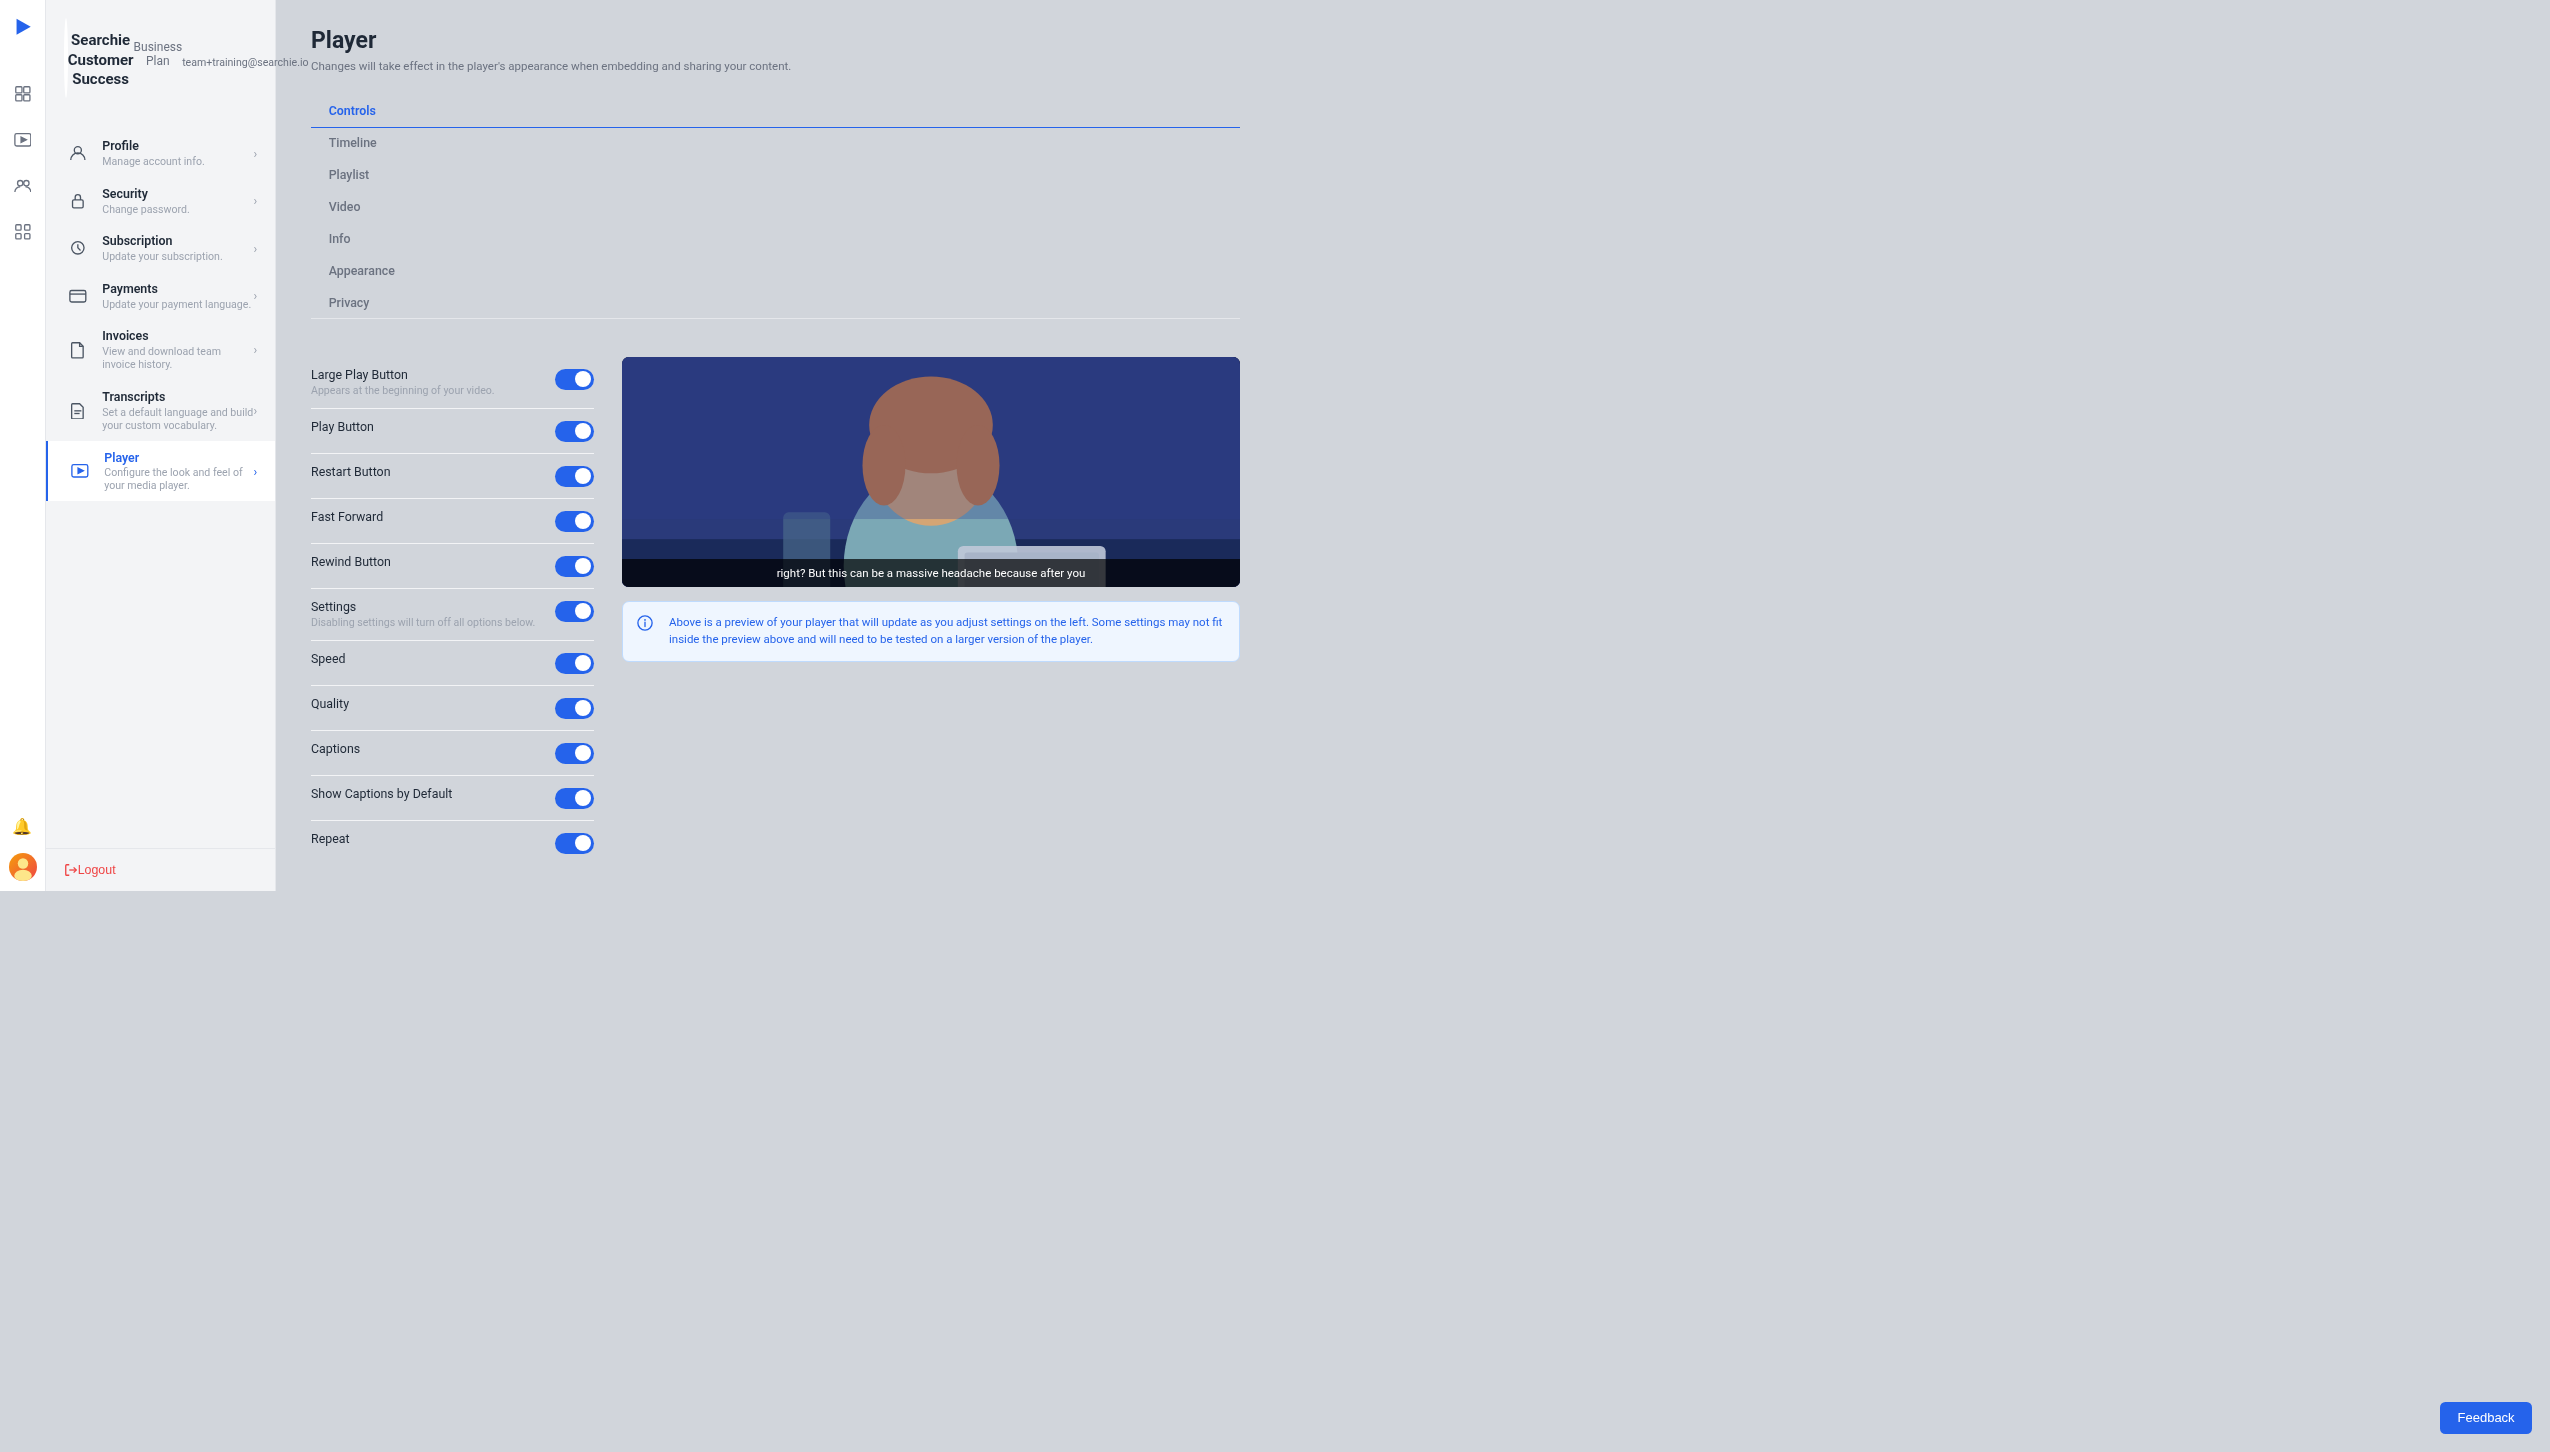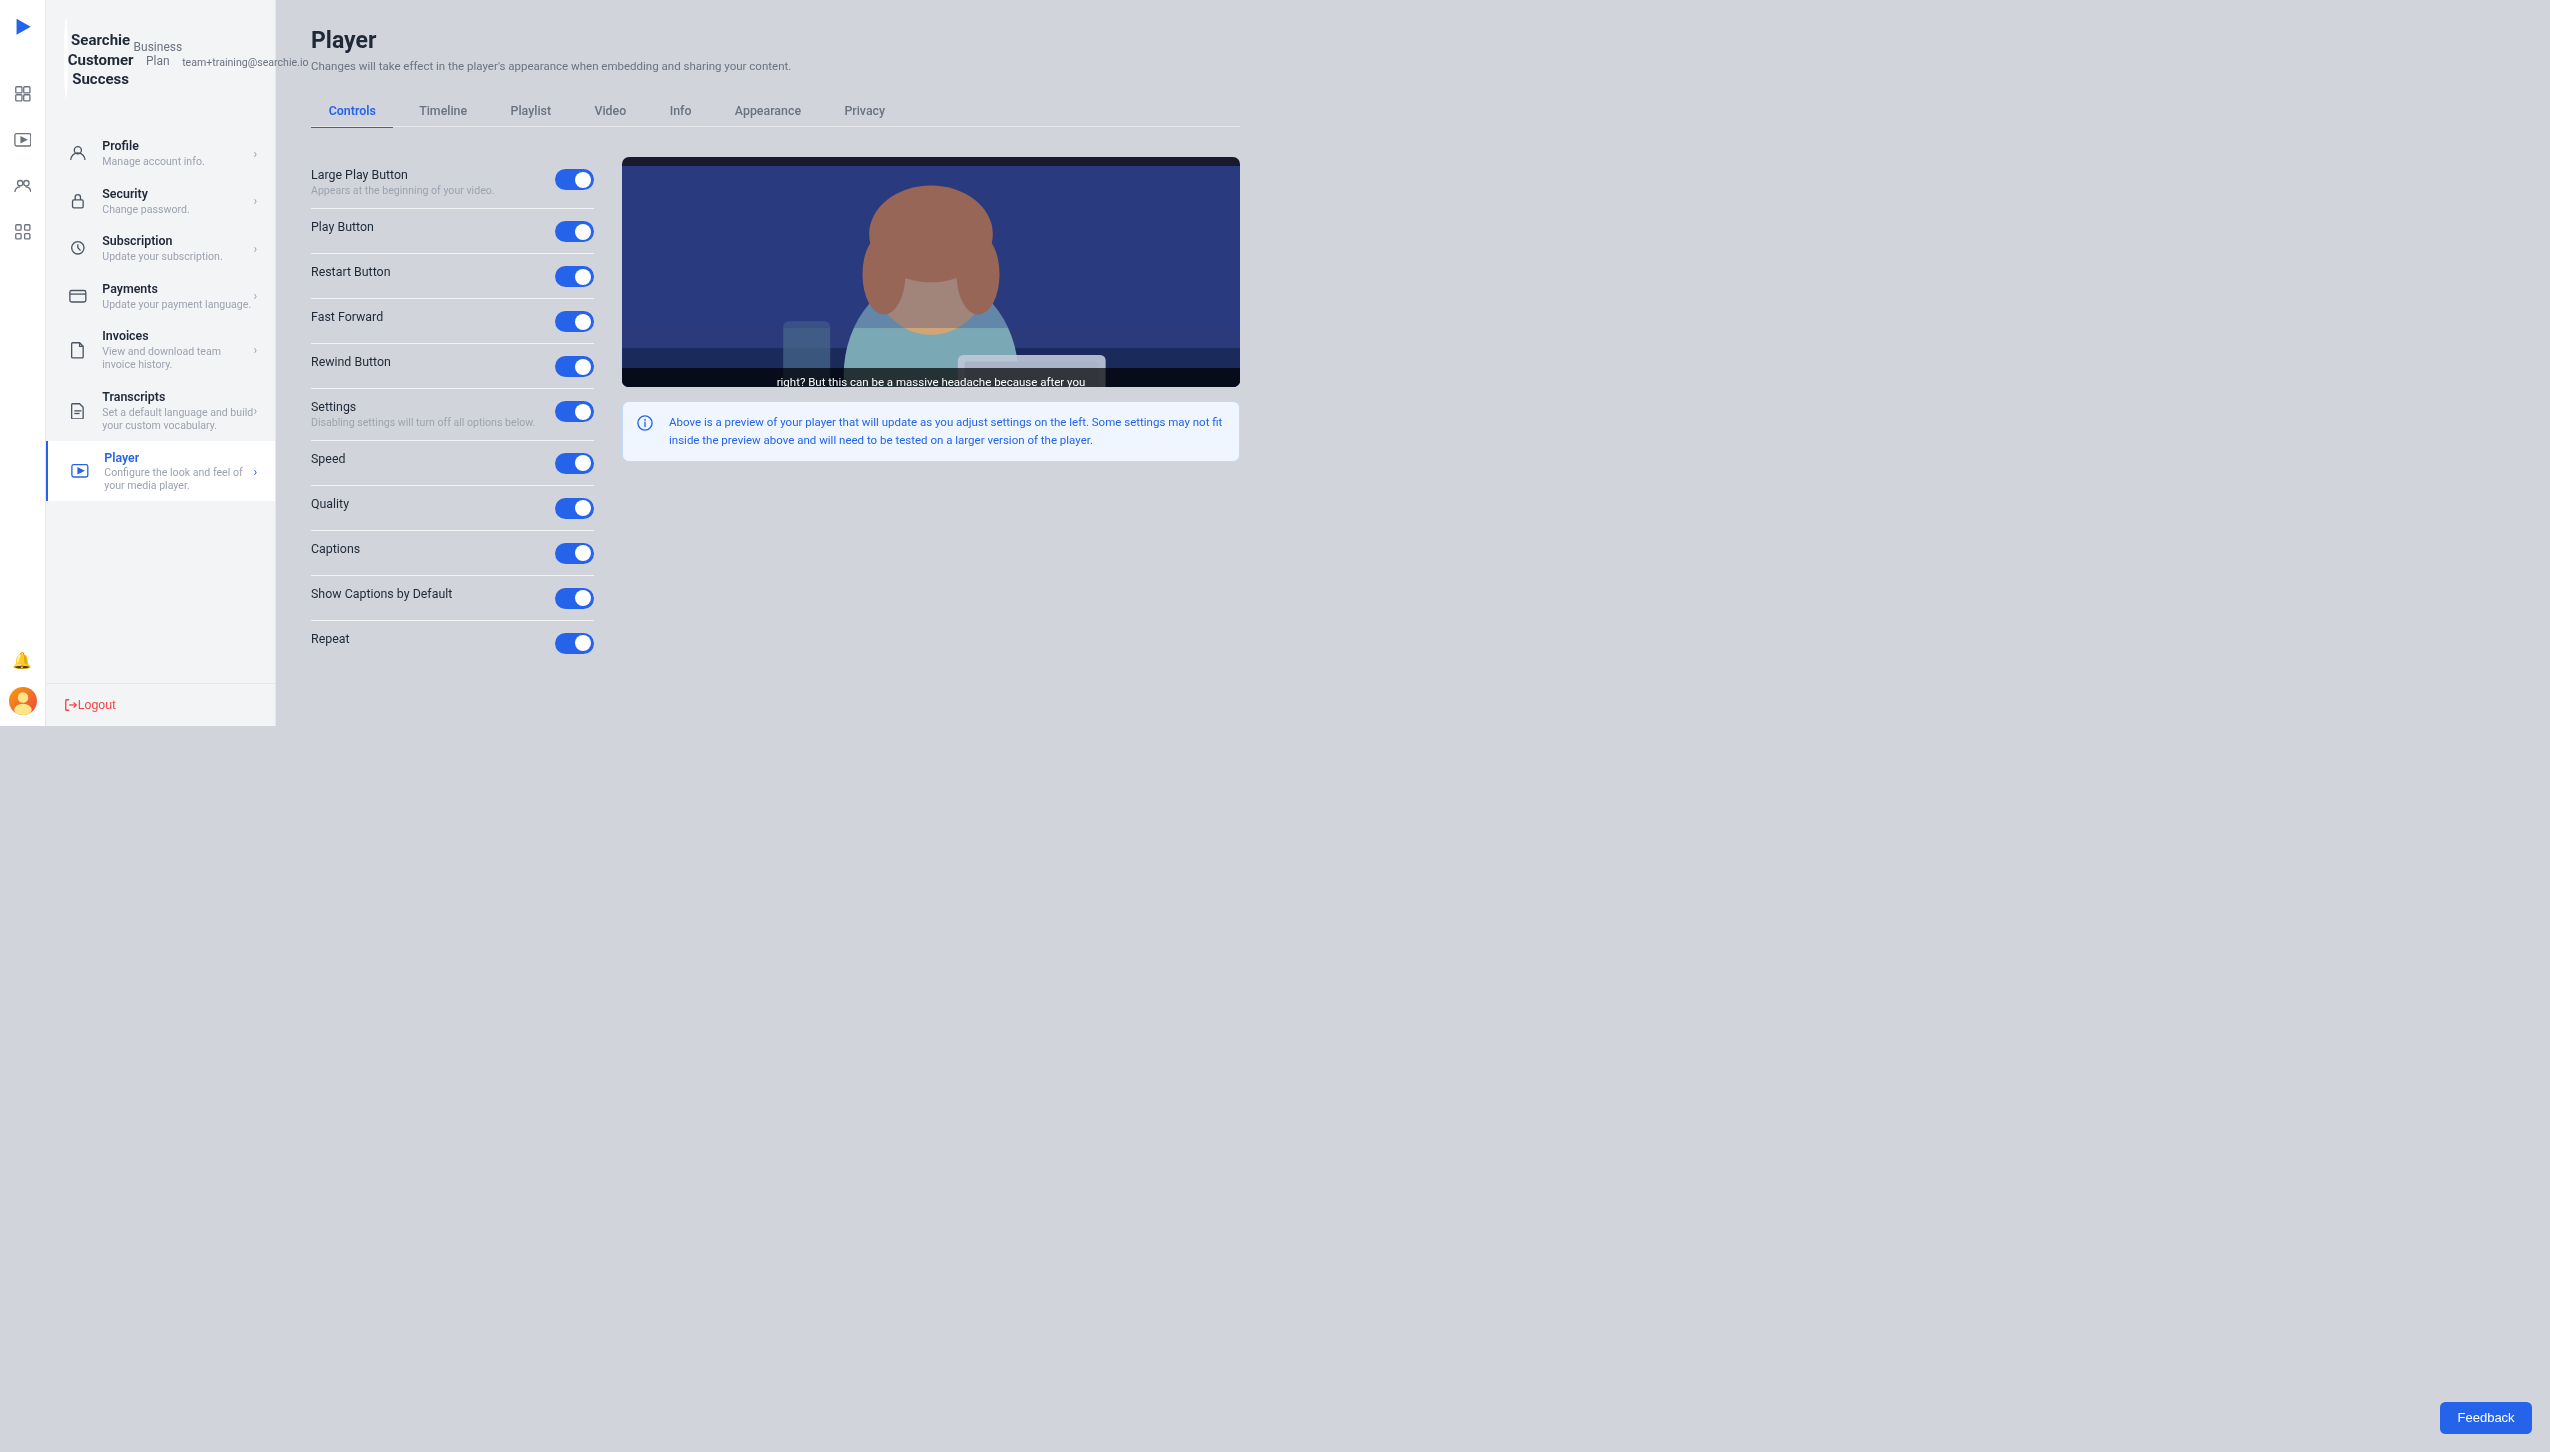--- a/index.html
+++ b/index.html
@@ -193,22 +193,23 @@
     .page-subtitle {
       font-size: 11.5px;
       color: #6b7280;
       margin-bottom: 21px;
     }
 
     
     .tabs {
       display: flex;
       border-bottom: 1.8px solid #e5e7eb;
-      margin-bottom: 30px;
-      gap: 8px;
+      margin-bottom: 38px;
+      gap: 0;
+      flex-direction: column;
     }
     .tab {
       padding: 8.9px 17.7px;
       font-size: 12.4px;
       font-weight: 500;
       color: #6b7280;
       cursor: pointer;
       border-bottom: 1.8px solid transparent;
       margin-bottom: -1.8px;
     }
@@ -295,21 +296,20 @@
       margin-bottom: 14px;
     }
     .video-bg {
       width: 100%;
       height: 100%;
       background: linear-gradient(135deg, #2d3561 0%, #1a1a4e 40%, #0d0d2b 100%);
       position: relative;
       display: flex;
       align-items: center;
       justify-content: center;
-      margin-top: 9px;
     }
     .video-subtitle-bar {
       position: absolute;
       bottom: 0;
       left: 0;
       right: 0;
       background: rgba(0,0,0,0.7);
       padding: 7px 10.6px;
       font-size: 11.5px;
       color: white;

